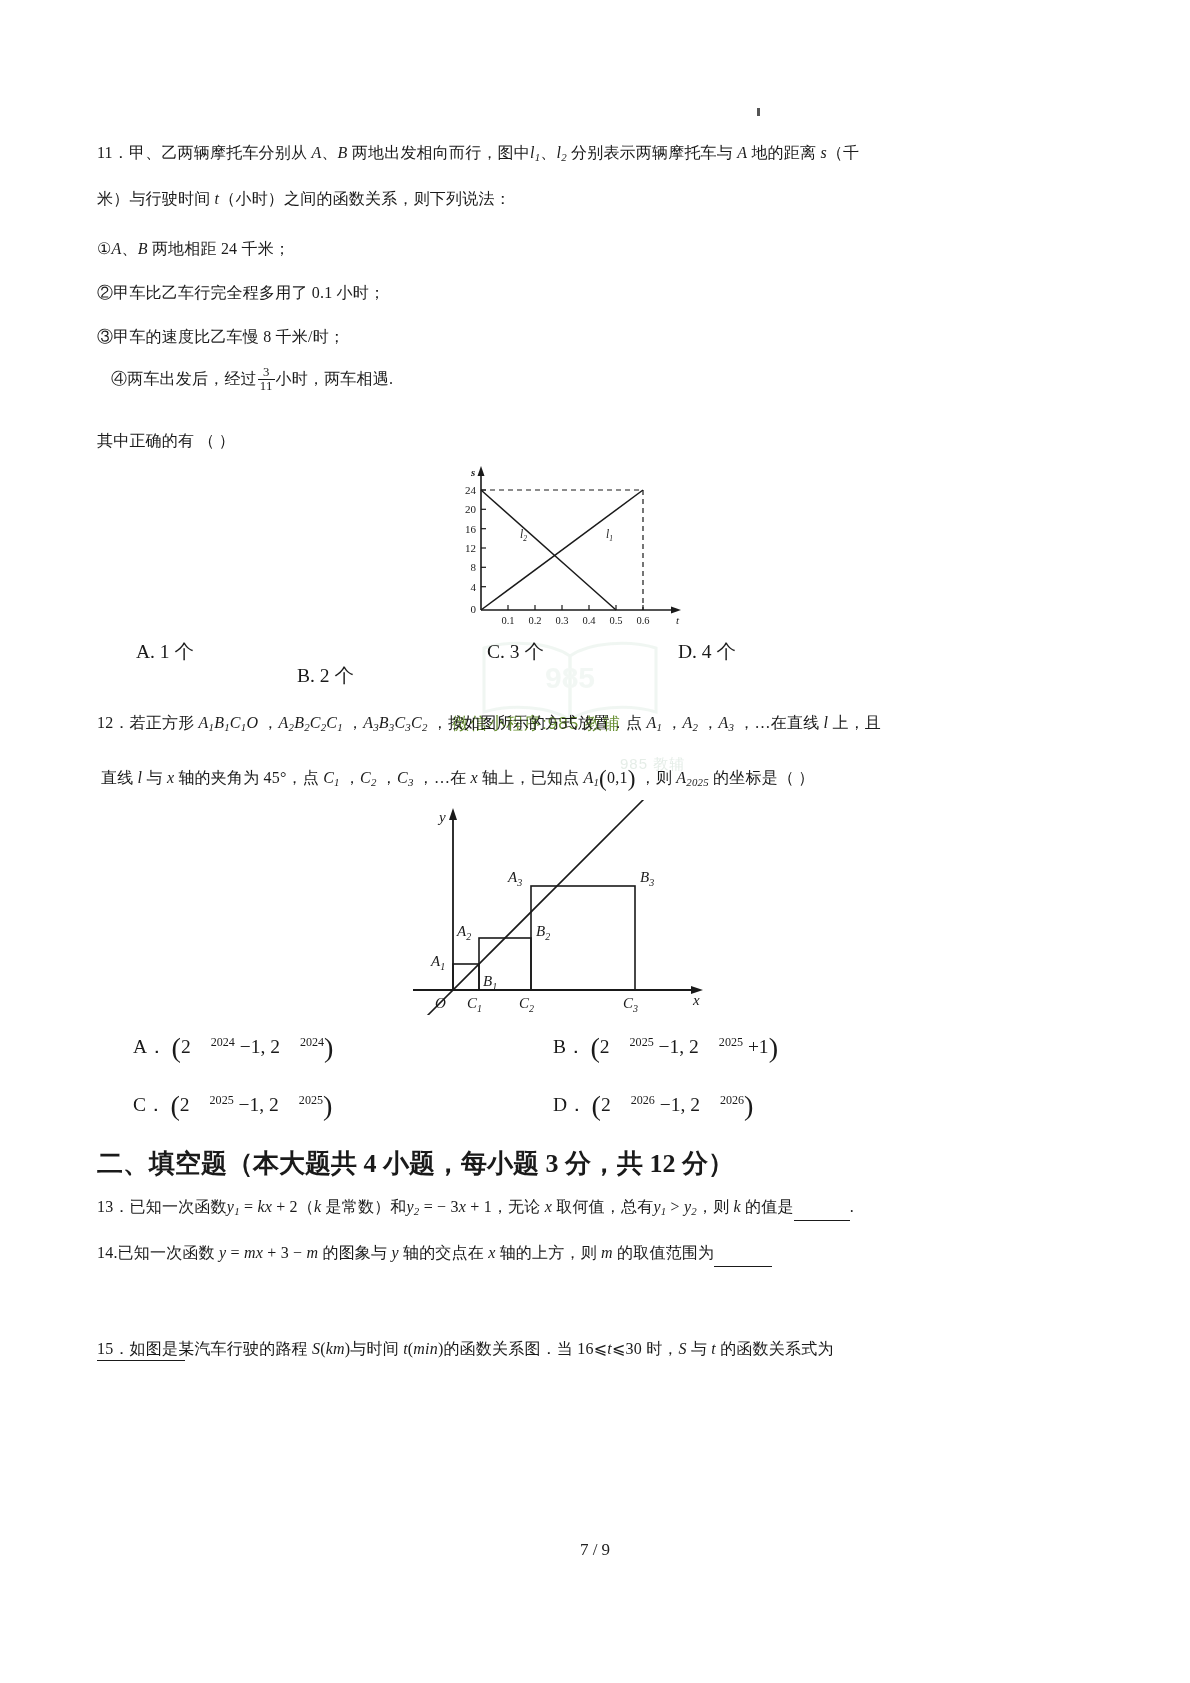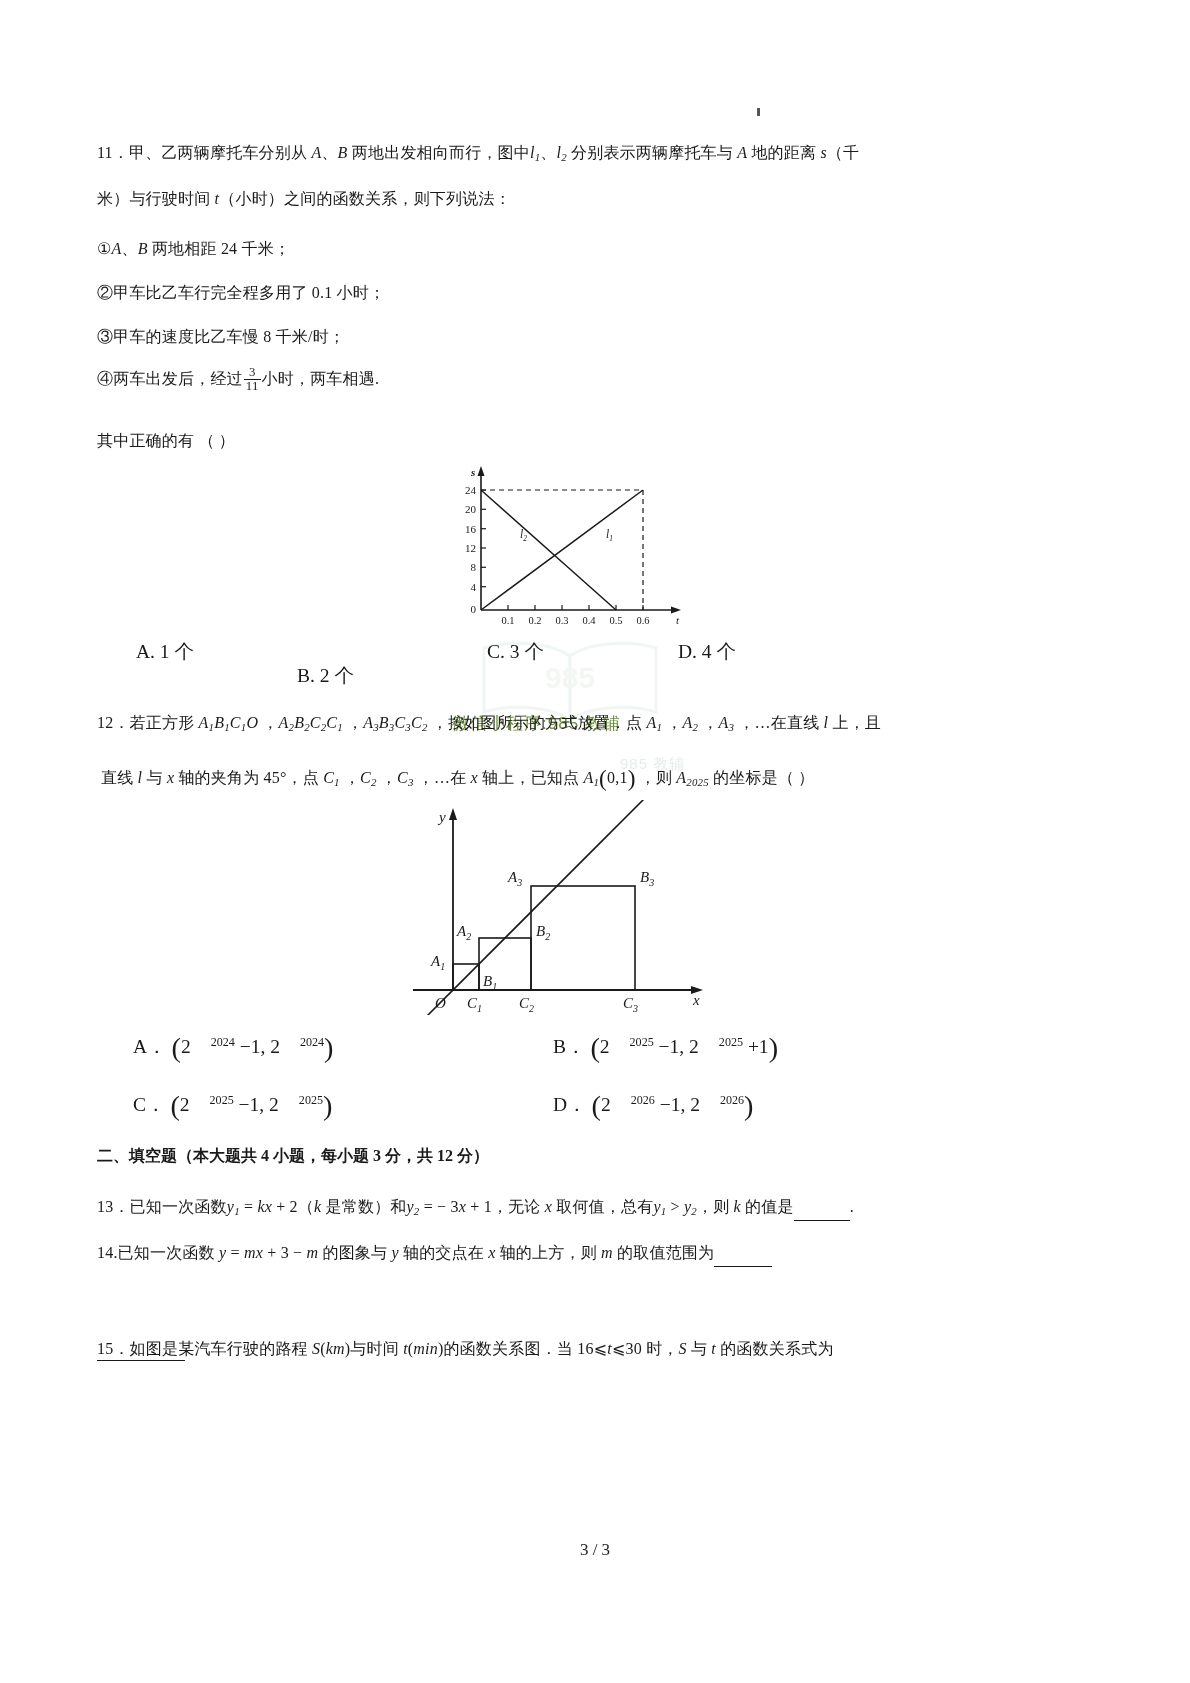--- a/index.html
+++ b/index.html
@@ -56,21 +56,21 @@
   .frac .n { display:block; padding:0 2px; }
   .frac .d { display:block; border-top:1.1px solid #1a1a1a; padding:0 2px; }
 
   .paren-big { font-size:1.45em; font-family:"Liberation Serif",serif; vertical-align:-.14em; }
 
   .blank-line { display:inline-block; border-bottom:1.4px solid #1a1a1a; }
 
   .sect-title {
     position:absolute;
     font-weight:bold;
-    font-size:16px;
+    font-size:26px;
     font-family:"Liberation Serif","DejaVu Serif",serif;
   }
 
   .opt { position:absolute; font-size:19.5px; white-space:nowrap; }
 
   .footer {
     position:absolute; left:0; right:0; top:1540px;
     text-align:center; font-size:17px; color:#222;
     font-family:"Liberation Serif",serif;
   }
@@ -109,21 +109,21 @@
 
   <div class="q" style="left:97px; top:236px;">
     <span class="cn">①<i class="v">A</i>、<i class="v">B</i> 两地相距 24 千米；</span>
   </div>
   <div class="q" style="left:97px; top:280px;">
     <span class="cn">②甲车比乙车行完全程多用了 0.1 小时；</span>
   </div>
   <div class="q" style="left:97px; top:324px;">
     <span class="cn">③甲车的速度比乙车慢 8 千米/时；</span>
   </div>
-  <div class="q" style="left:97px; top:366px;">
+  <div class="q" style="left:111px; top:366px;">
     <span class="cn">④两车出发后，经过<span class="frac"><span class="n">3</span><span class="d">11</span></span>小时，两车相遇.</span>
   </div>
   <div class="q" style="left:97px; top:428px;">
     <span class="cn">其中正确的有 （ ）</span>
   </div>
 
   <svg class="fig" style="left:436px; top:450px;" width="260" height="190" viewBox="0 0 260 190">
 
     <line x1="45" y1="160" x2="45" y2="24" stroke="#1a1a1a" stroke-width="1.6"></line>
     <polygon points="45,16 41.5,26 48.5,26" fill="#1a1a1a"></polygon>
@@ -257,16 +257,16 @@
     <span class="num">14.</span><span class="cn">已知一次函数 <i class="v">y</i> = <i class="v">mx</i> + 3 − <i class="v">m</i> 的图象与 <i class="v">y</i> 轴的交点在 <i class="v">x</i> 轴的上方，则 <i class="v">m</i> 的取值范围为<span class="blank-line" style="width:58px;">&nbsp;</span></span>
   </div>
 
   <div class="q" style="left:97px; top:1288px; width:1010px;margin-top:48px;">
     <span class="num">15．</span><span class="cn">如图是某汽车行驶的路程 <i class="v">S</i>(<i class="v">km</i>)与时间 <i class="v">t</i>(<i class="v">min</i>)的函数关系图．当 16⩽<i class="v">t</i>⩽30 时，<i class="v">S</i> 与 <i class="v">t</i> 的函数关系式为</span>
   </div>
   <div class="q" style="left:97px; top:1334px;">
     <span class="blank-line" style="width:88px;">&nbsp;</span><span class="cn">.</span>
   </div>
 
-  <div class="footer">3 / 3</div>
+  <div class="footer">7 / 9</div>
 
   </div>
 </div>
 
 </body></html>

